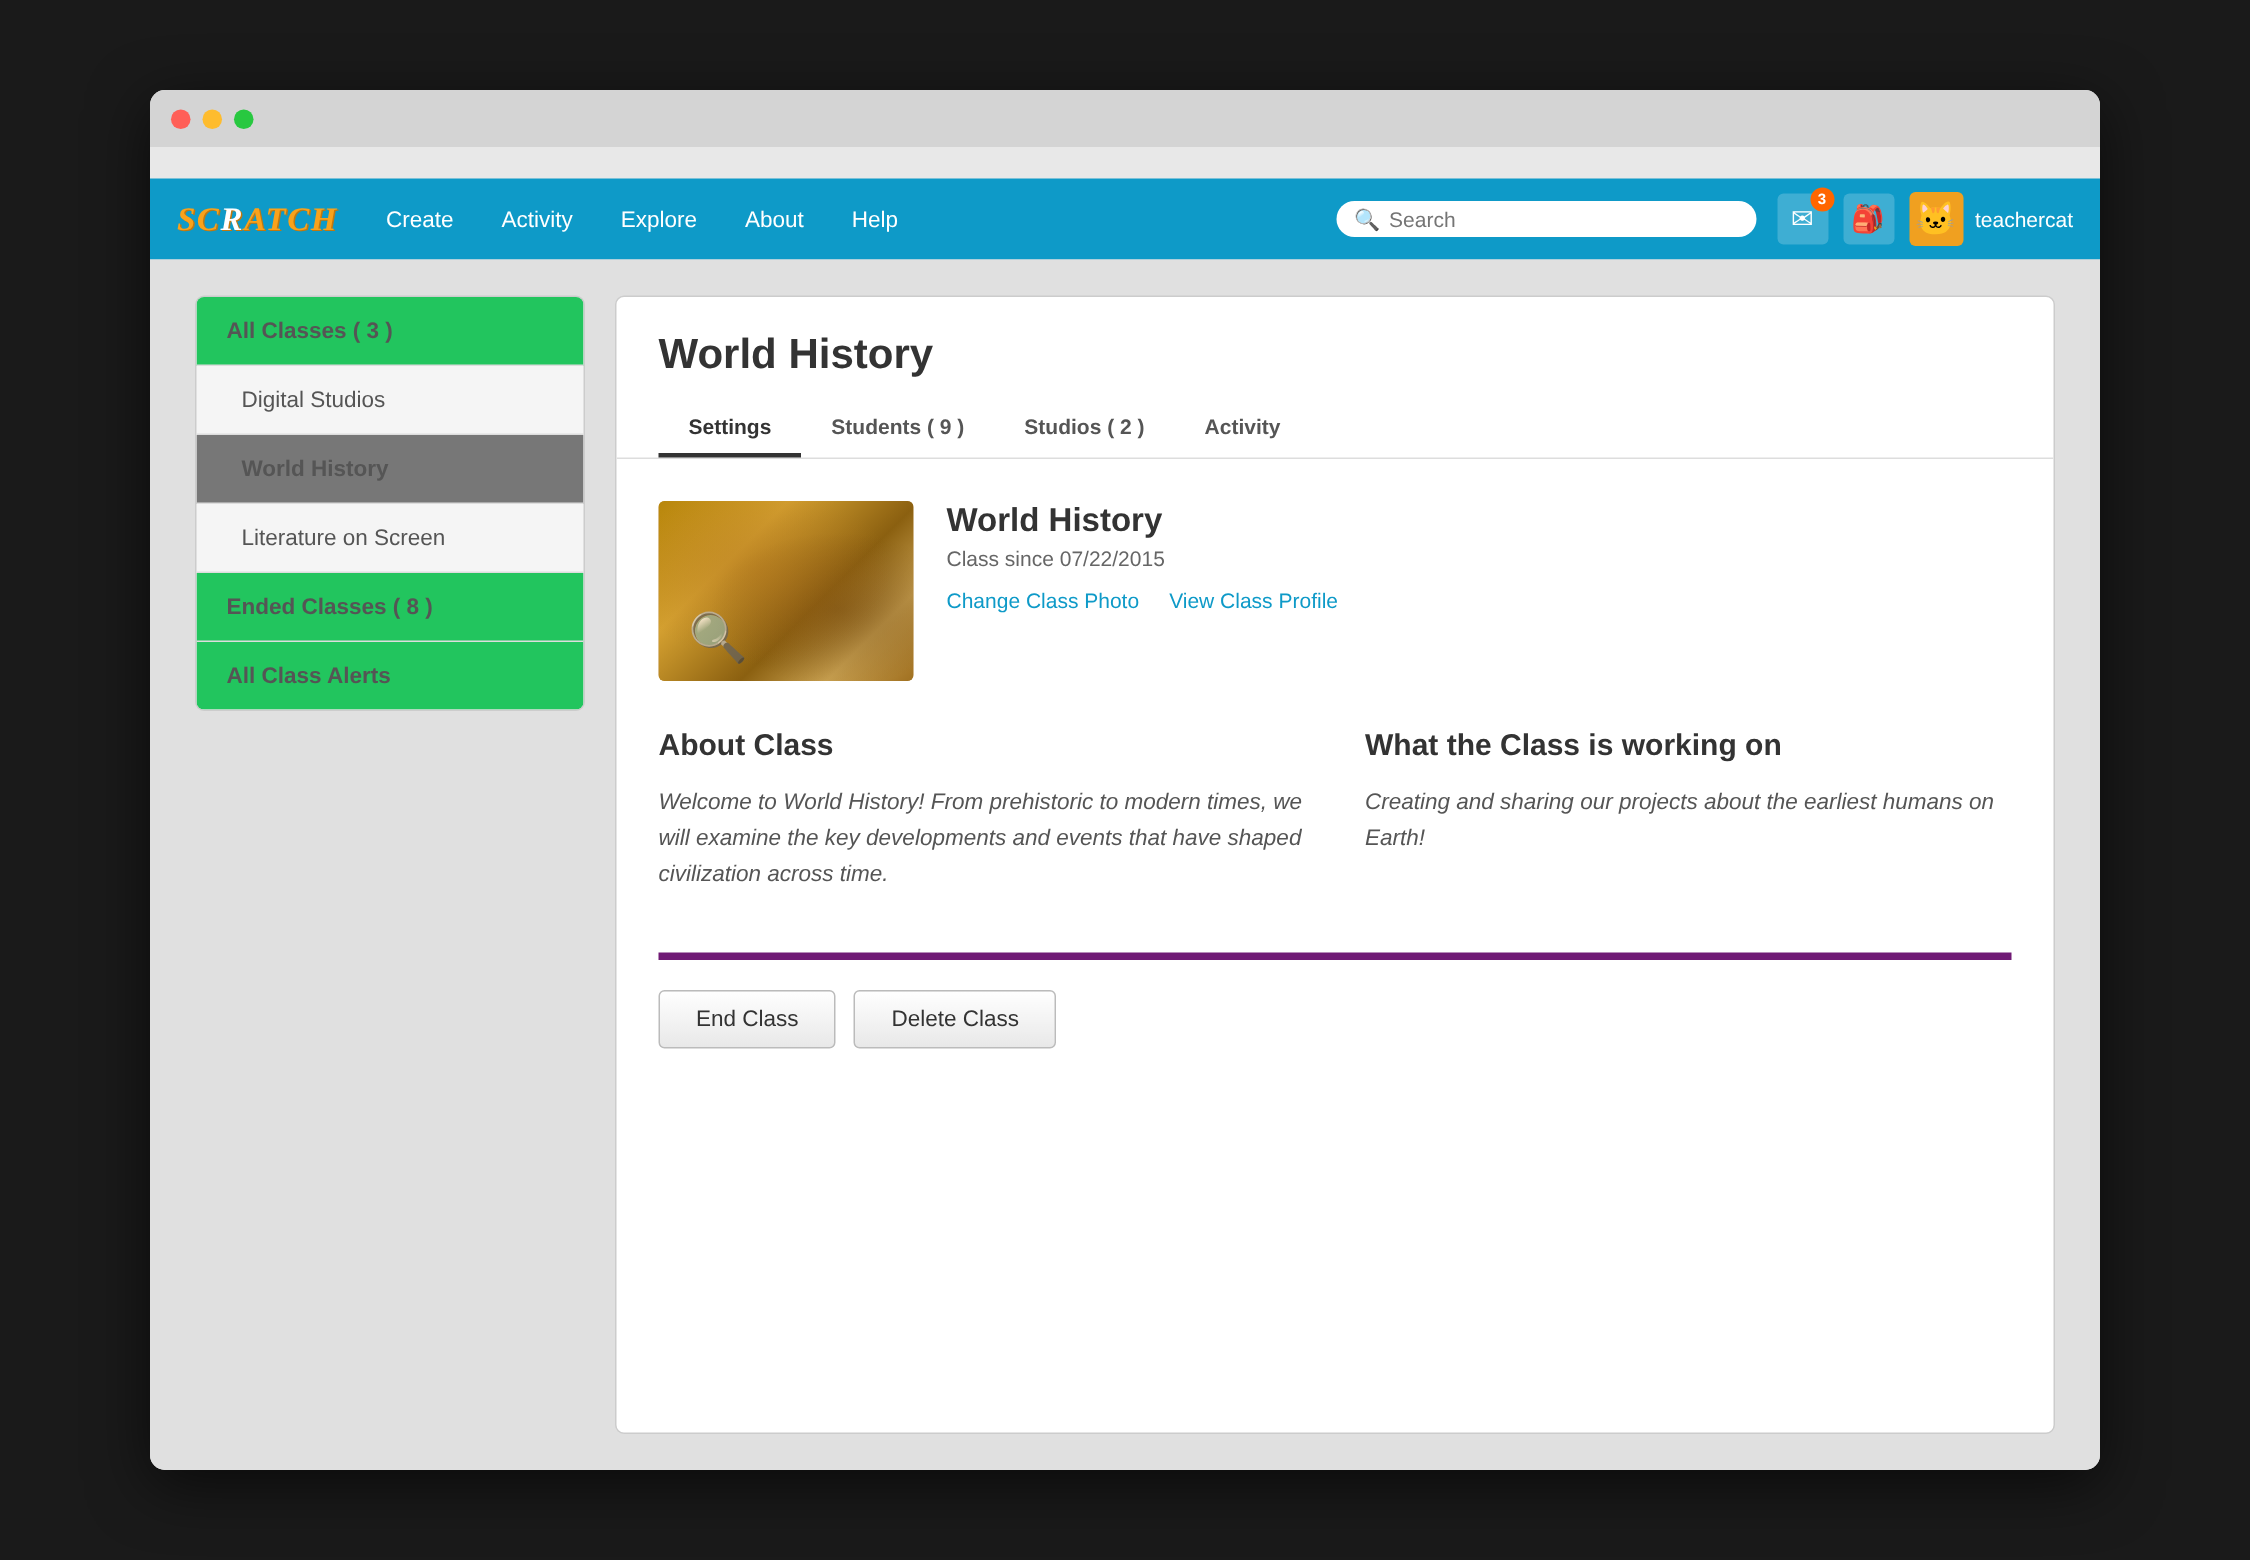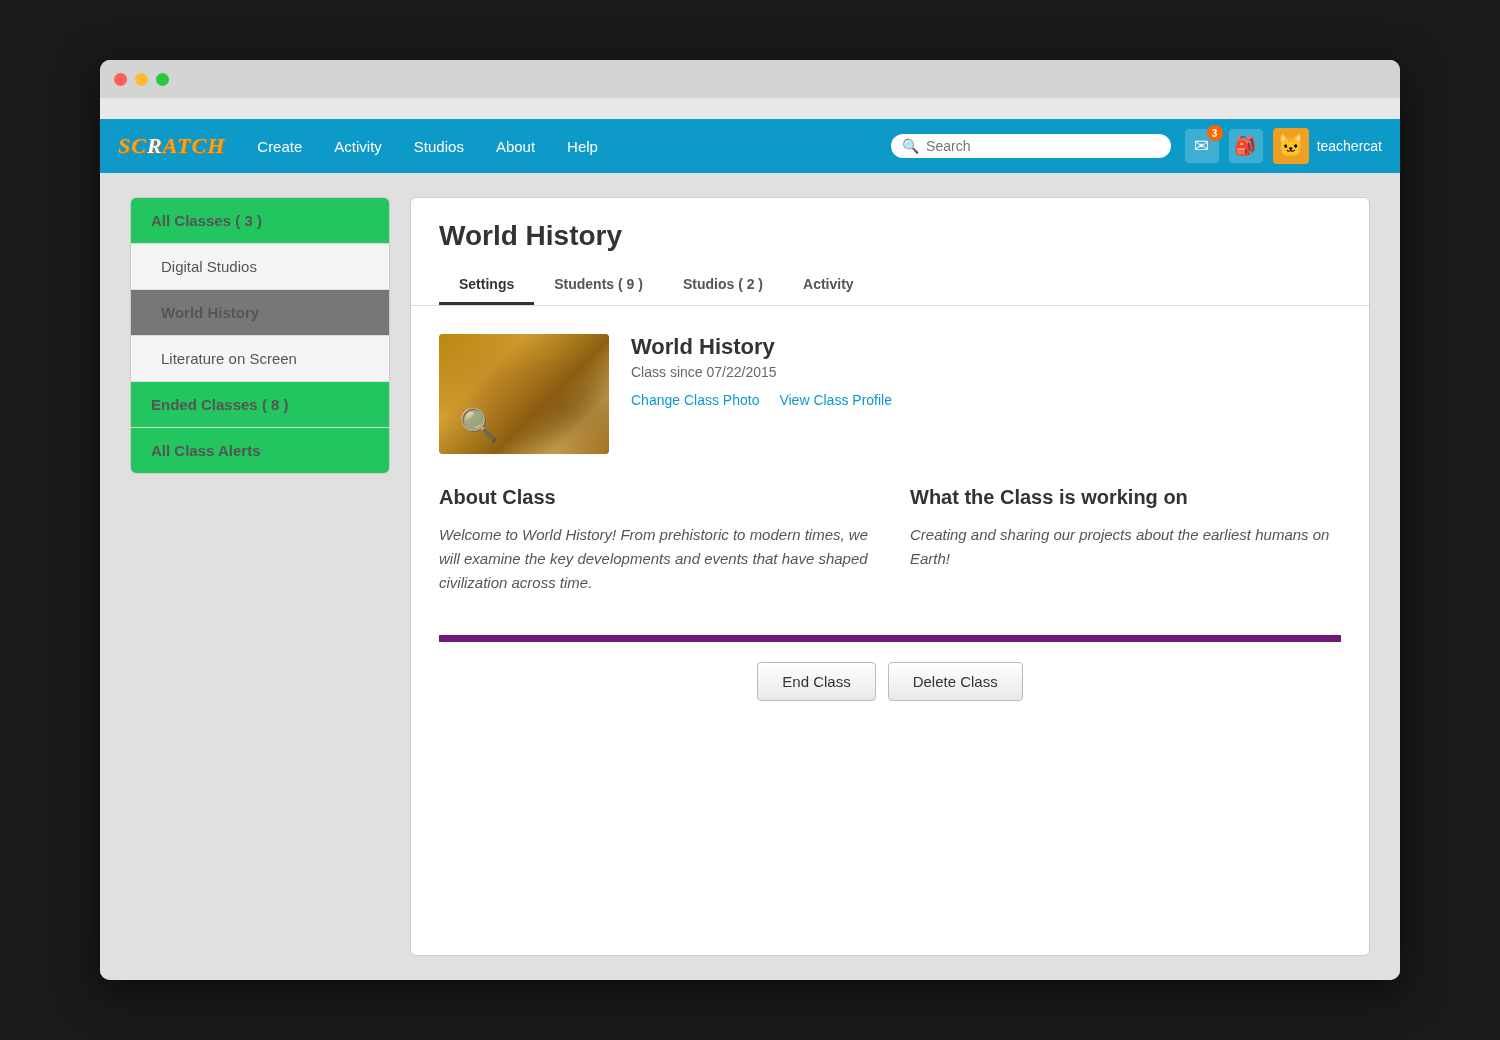--- a/index.html
+++ b/index.html
@@ -310,24 +310,24 @@
     .about-text {
       font-size: 15px;
       color: #555;
       line-height: 1.6;
       font-style: italic;
     }
 
     
     .action-buttons {
       display: flex;
-      justify-content: center;
+      justify-content: flex-start;
       gap: 12px;
       padding-top: 20px;
-      border-top: 7px solid #701a75;
+      border-top: 5px solid #701a75;
     }
     .btn {
       padding: 10px 24px;
       font-size: 15px;
       border-radius: 4px;
       cursor: pointer;
       font-weight: 500;
       border: 1px solid #bbb;
       background: linear-gradient(to bottom, #fff, #e8e8e8);
       color: #333;
@@ -344,21 +344,21 @@
     <div class="traffic-dot dot-green"></div>
   </div>
 
   <nav class="navbar">
     <div class="scratch-logo">
       SC<span>R</span>ATCH
     </div>
     <div class="nav-links">
       <div class="nav-link">Create</div>
       <div class="nav-link">Activity</div>
-      <div class="nav-link">Studios</div>
+      <div class="nav-link">Explore</div>
       <div class="nav-link">About</div>
       <div class="nav-link">Help</div>
     </div>
     <div class="search-bar">
       <span class="search-icon-svg">🔍</span>
       <input class="search-input" type="text" placeholder="Search" style="">
     </div>
     <div class="nav-icons">
       <div class="nav-icon-btn">
         ✉

